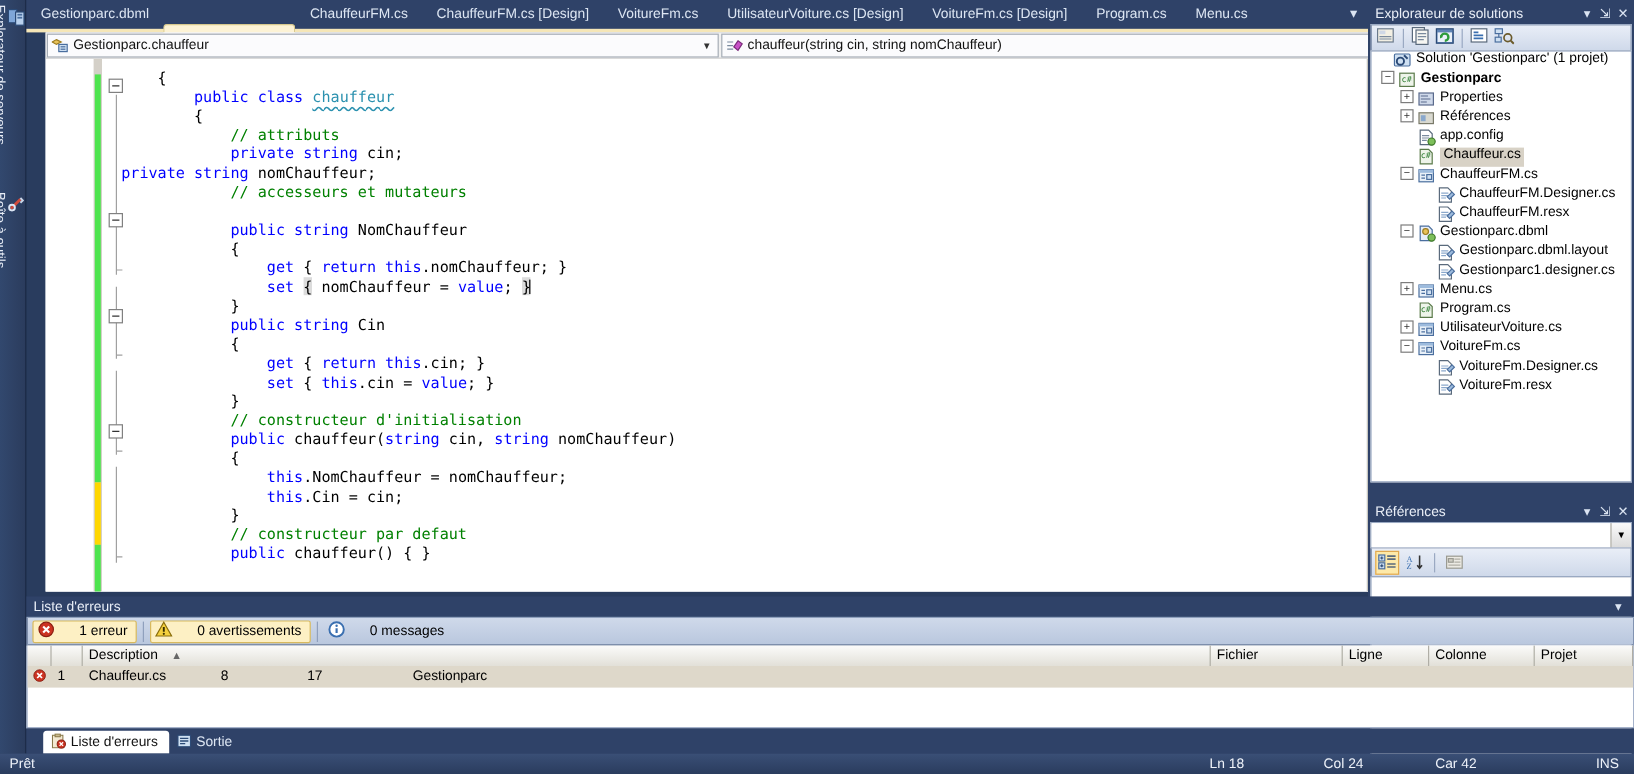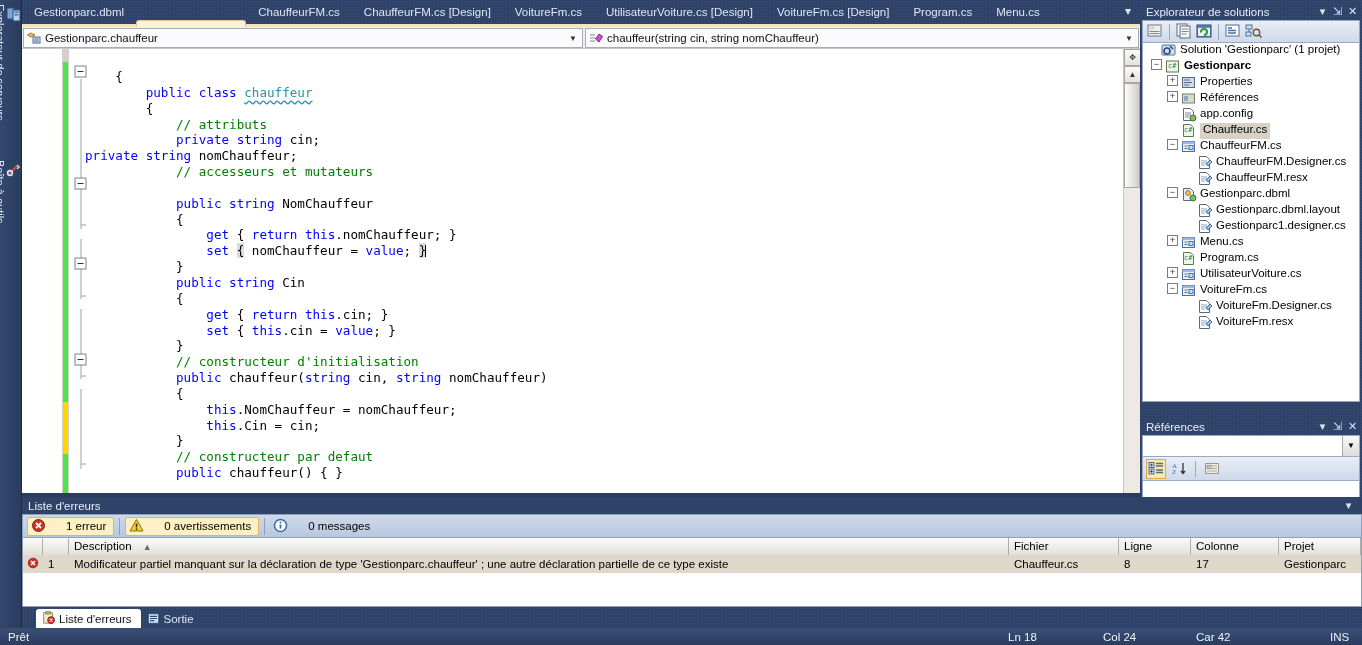--- a/index.html
+++ b/index.html
@@ -45,21 +45,21 @@
     padding-right: 6px;
     margin-top: 20px;
   }
   .tab .closex { margin-left: 8px; color: #6b6b55; font-size: 12px; font-weight: bold; }
   .taboverflow {
     position: absolute; right: 4px; top: 4px; width: 16px; height: 16px;
     color: #dbe4f2; text-align: center; line-height: 14px; font-size: 12px;
   }
 
   
-  .editorwrap { position:absolute; left:22px; top:27px; width:1118px; height:466px; background:#fff; }
+  .editorwrap { position:absolute; left:38px; top:27px; width:1118px; height:466px; background:#fff; }
   .navbar { height: 22px; background:#f0f0f0; display:flex; border-bottom:1px solid #c9c9c9; }
   .navsel {
     height: 20px; margin: 1px 1px 0 1px; background: #fbfbfd;
     border: 1px solid #a5acb5; display: flex; align-items: center;
     font-size: 11.5px; color: #111; padding-left: 3px; position: relative;
   }
   .navsel.left { width: 560px; }
   .navsel.right { flex: 1; }
   .navsel .caret {
     position: absolute; right: 2px; top: 0; bottom: 0; width: 14px;
@@ -68,21 +68,21 @@
   .navicon { width: 15px; height: 14px; margin-right: 3px; flex: 0 0 15px; }
 
   .codearea { position: relative; height: 444px; background: #fff; overflow: hidden; }
   .gutterTrack { position:absolute; left:40px; top:0; width:7px; bottom:0; background:#d4d0c8; }
   .gstripe { position:absolute; left:41px; width:5px; }
   .outline { position:absolute; left:52px; top:0; width:14px; bottom:0; }
   .codetext {
     position: absolute; left: 63px; top: 0; right: 22px; bottom: 0;
     font-family: "DejaVu Sans Mono", "Liberation Mono", monospace;
     font-size: 12.6px; line-height: 15.85px; white-space: pre; color: #000;
-    padding-top: 20px;
+    padding-top: 8px;
   }
   .k { color: #0000ff; }
   .c { color: #008000; }
   .u { color: #2b91af; text-decoration: underline wavy #2b91af; text-underline-offset: 3px; }
   .hl { background: #dcdcdc; }
   .caret-bar { display:inline-block; width:1px; height:12px; background:#000; vertical-align:-2px; margin-left:-1px; }
 
   .vscroll { position:absolute; right:0; top:0; width:17px; bottom:0; background:#eceae3; border-left:1px solid #c8c6bf; }
   .vsbtn { width:17px; height:17px; background:linear-gradient(#fbfbfa,#e4e2da); border:1px solid #a9a79f; font-size:8px; text-align:center; line-height:15px; color:#333; }
   .vsthumb { position:absolute; left:0; width:16px; background:linear-gradient(to right,#fdfdfc,#cfcdc4); border:1px solid #a9a79f; }
@@ -607,21 +607,20 @@
         <div style="flex:1;">Projet</div>
       </div>
       <div class="errow">
         <div style="width:20px;text-align:center;padding-left:0;">
           <svg width="12" height="12" viewBox="0 0 15 15">
               <circle cx="7.5" cy="7.5" r="6" fill="#cc3322" stroke="#8a1f12"></circle>
               <path d="M5 5l5 5M10 5l-5 5" stroke="#fff" stroke-width="1.8"></path>
             </svg>
         </div>
         <div style="width:26px;">1</div>
-        <div style="width:940px;">Modificateur partiel manquant sur la déclaration de type 'Gestionparc.chauffeur' ; une autre déclaration partielle de ce type existe</div>
         <div style="width:110px;">Chauffeur.cs</div>
         <div style="width:72px;">8</div>
         <div style="width:88px;">17</div>
         <div style="flex:1;">Gestionparc</div>
       </div>
     </div>
   </div>
 
   <div class="errtabs">
     <div style="width:14px;"></div>

